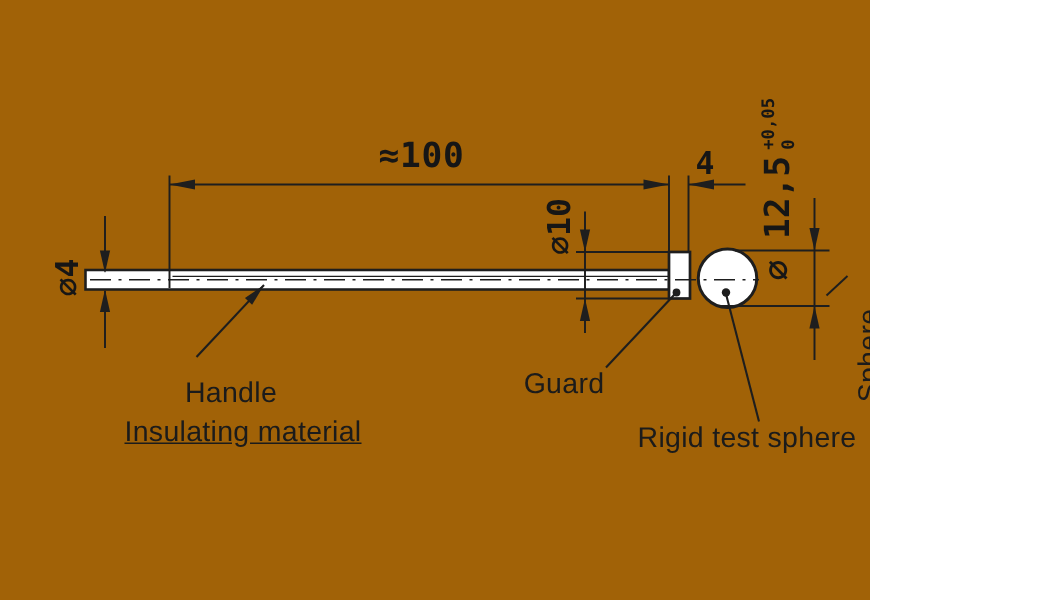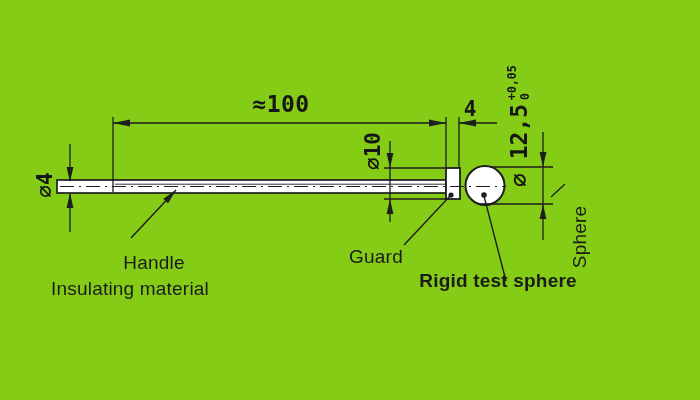--- a/index.html
+++ b/index.html
@@ -2,23 +2,23 @@
 <html><head>
 <meta charset="utf-8">
 <style>
   html, body {
     margin: 0;
     padding: 0;
     background: #ffffff;
   }
   #canvas {
     position: relative;
-    width: 700px;
+    width: 580px;
     height: 400px;
-    background: #84cc16;
+    background: #a16207;
     overflow: hidden;
     font-family: "Liberation Sans", sans-serif;
   }
   #drawing {
     position: absolute;
     left: 0;
     top: 0;
   }
   .lbl {
     position: absolute;
@@ -148,20 +148,20 @@
     <span class="tol">
       <span>+0,05</span>
       <span>0</span>
     </span>
   </div>
 
   <span class="lbl rot" style="left:580px; top:237px;">Sphere</span>
 
   <span class="lbl" style="left:116px; top:263px;margin-left:38px;">Handle</span>
 
-  <span class="lbl" style="left:130px; top:289px;">Insulating material</span>
+  <span class="lbl" style="left:162px; top:289px;text-decoration:underline;">Insulating material</span>
 
   <span class="lbl" style="left:376px; top:257px;">Guard</span>
 
-  <span class="lbl" style="left:498px; top:281px;font-weight:bold;">Rigid test sphere</span>
+  <span class="lbl" style="left:498px; top:293px;">Rigid test sphere</span>
 
 
 </div>
 
 </body></html>

